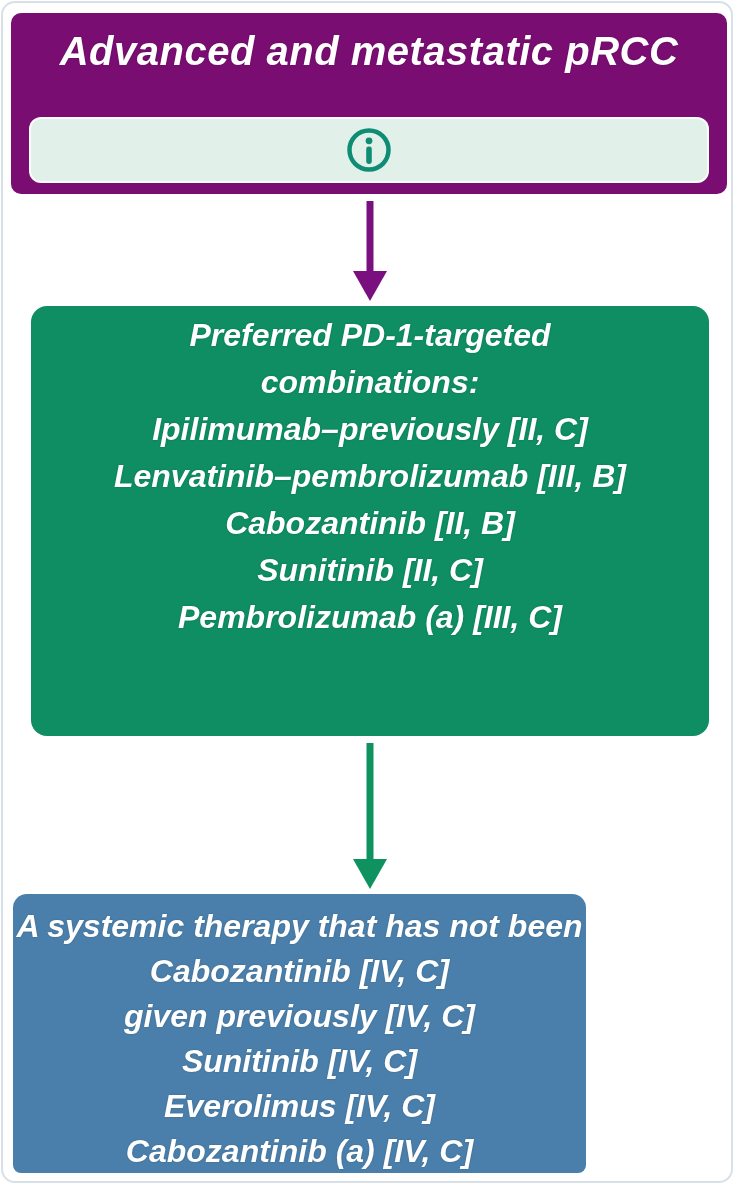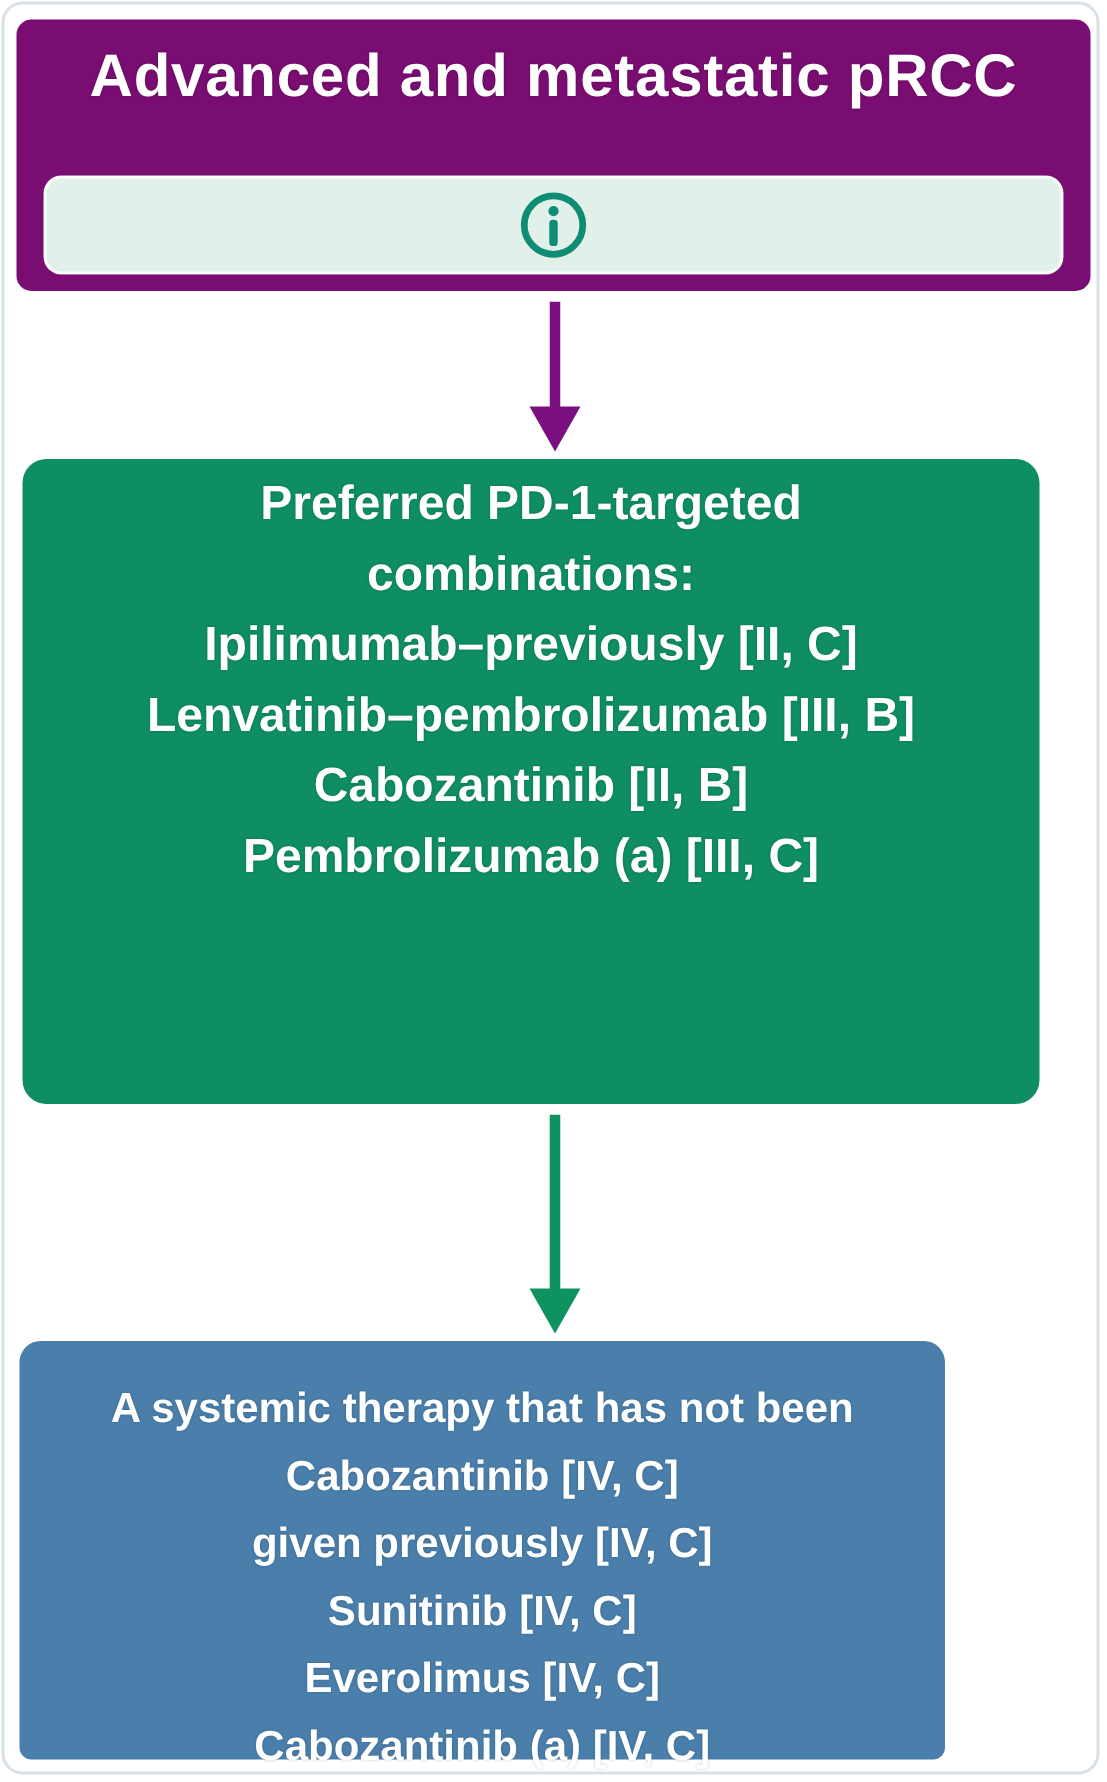--- a/index.html
+++ b/index.html
@@ -10,20 +10,21 @@
     overflow: hidden;
   }
   .frame {
     position: relative;
     width: 732px; height: 1182px;
     margin: 1px;
     border: 2px solid #d8e1e8;
     border-radius: 14px;
     background: #ffffff;
     box-sizing: border-box;
+    font-style: italic;
   }
   .box {
     position: absolute;
     box-sizing: border-box;
     color: #ffffff;
     text-align: center;
     font-weight: bold;
   }
   .title-box {
     left: 8px; top: 10px;
@@ -50,34 +51,34 @@
   }
   .arrow {
     position: absolute;
     left: 347px;
     width: 40px;
     display: block;
   }
   .arrow-1 { top: 198px; height: 100px; }
   .arrow-2 { top: 740px; height: 146px; }
   .treatment-box {
-    left: 12px; top: 303px;
+    left: 28px; top: 303px;
     width: 678px; height: 430px;
     border-radius: 16px;
     padding-top: 6px;
     font-size: 32px;
     line-height: 47px;
     text-shadow: 0 0 2px rgba(0,0,0,0.22);
   }
   .subsequent-box {
     left: 10px; top: 891px;
-    width: 617px; height: 279px;
+    width: 573px; height: 279px;
     border-radius: 14px 14px 8px 8px;
-    padding-top: 22px;
-    font-size: 28px;
+    padding-top: 10px;
+    font-size: 32px;
     line-height: 45px;
     text-shadow: 0 0 2px rgba(0,0,0,0.22);
   }
   .line { white-space: nowrap; }
 </style>
 </head>
 <body>
 
 <div class="frame">
 
@@ -96,20 +97,21 @@
     <rect x="16.5" y="0" width="7" height="76" fill="#7a1080"></rect>
     <polygon points="3,70 37,70 20,100" fill="#7a1080"></polygon>
   </svg>
 
   <div class="box treatment-box" style="background-color: rgb(14, 142, 98);">
     <div class="line">Preferred PD-1-targeted</div>
     <div class="line">combinations:</div>
     <div class="line">Ipilimumab–previously [II, C]</div>
     <div class="line">Lenvatinib–pembrolizumab [III, B]</div>
     <div class="line">Cabozantinib [II, B]</div>
+    <div class="line">Sunitinib [II, C]</div>
     <div class="line">Pembrolizumab (a) [III, C]</div>
   </div>
 
   <svg class="arrow arrow-2" viewBox="0 0 40 146">
     <rect x="16.5" y="0" width="7" height="122" fill="#0e925f"></rect>
     <polygon points="3,116 37,116 20,146" fill="#0e925f"></polygon>
   </svg>
 
   <div class="box subsequent-box" style="background-color: rgb(74, 127, 171);">
     <div class="line">A systemic therapy that has not been</div>

